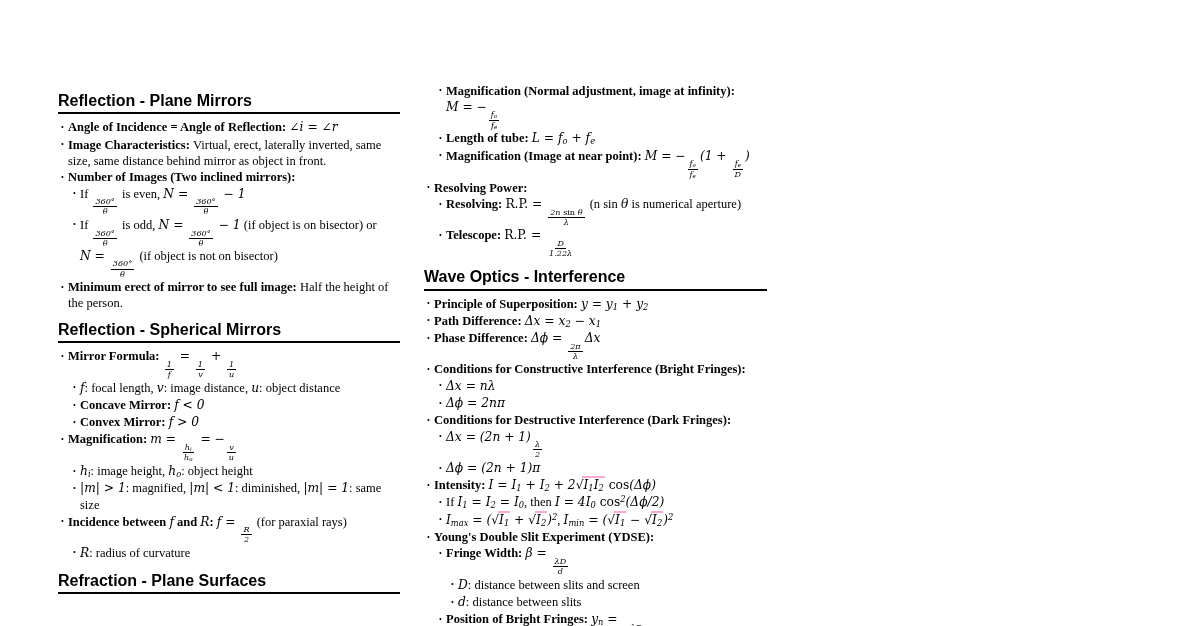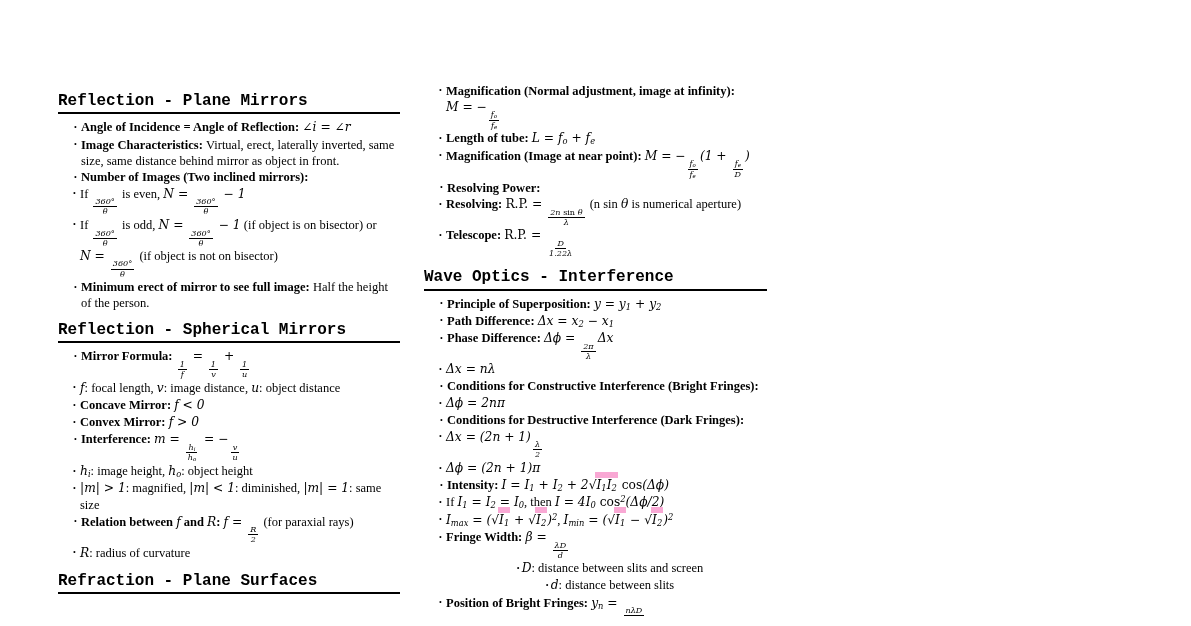--- a/index.html
+++ b/index.html
@@ -6,46 +6,46 @@
   body{
     width:1191px;height:626px;overflow:hidden;position:relative;
     font-family:"Liberation Serif",serif;font-size:12.5px;color:#000000;
   }
   .page{position:absolute;left:58px;top:82px;display:flex;gap:24px;}
   .col{width:342px;}
   .col.right{width:343px;}
   h2.heading{
     font-size:16px;line-height:1.15;font-weight:bold;
     margin:10px 0 5px 0;padding-bottom:2px;border-bottom:2px solid #000000;
-    font-family:Liberation Mono, monospace;
+    font-family:Liberation Sans, sans-serif;
   }
   .item{position:relative;line-height:1.28;margin:0.5px 0;}
-  .ind0{padding-left:10px;text-indent:-7px;margin-left:13px;}
+  .ind0{padding-left:10px;text-indent:-7px;}
   .ind1{padding-left:22px;text-indent:-7px;}
-  .ind2{padding-left:34px;text-indent:-7px;text-align:center;}
+  .ind2{padding-left:34px;text-indent:-7px;}
   .bullet{
     display:inline-block;width:7px;text-indent:0;font-size:8px;
     vertical-align:0.18em;
   }
   .bold{font-weight:bold;}
   .plain{}
   .m{font-family:"DejaVu Serif",serif;font-style:italic;font-size:0.98em;white-space:nowrap;}
   .mi{font-family:"DejaVu Serif",serif;font-style:italic;}
   .mu{font-family:"DejaVu Serif",serif;font-style:normal;}
   .msub{font-size:0.68em;vertical-align:-0.22em;}
   .msup{font-size:0.68em;vertical-align:0.5em;}
   .frac{
     display:inline-flex;flex-direction:column;align-items:center;
     vertical-align:-0.55em;margin:0 2px;text-indent:0;
   }
   .fnum,.fden{display:block;font-size:0.66em;line-height:1.12;padding:0 2px;text-align:center;}
   .fnum{border-bottom:1px solid #000000;}
   .sqrt{white-space:nowrap;}
   .rad{font-style:normal;margin-right:-1px;}
-  .sqc{border-top:6px solid #f9a8d4;padding:0 1px;}
+  .sqc{border-top:2px solid #f9a8d4;padding:0 1px;}
 </style>
 </head>
 <body>
 
 <div class="page">
   <div class="col" id="col-0">
       <h2 class="heading">Reflection - Plane Mirrors</h2>
       <div class="item ind0"><span class="bullet">•</span><span class="bold">Angle of Incidence = Angle of Reflection: </span><span class="m"><span class="mi">∠i = ∠r</span></span></div>
       <div class="item ind0"><span class="bullet">•</span><span class="bold">Image Characteristics: </span><span class="plain">Virtual, erect, laterally inverted, same size, same distance behind mirror as object in front.</span></div>
       <div class="item ind0"><span class="bullet">•</span><span class="bold">Number of Images (Two inclined mirrors):</span></div>
@@ -74,30 +74,30 @@
           </span><span class="mi"> = </span><span class="frac">
             <span class="fnum"><span class="mi">1</span></span>
             <span class="fden"><span class="mi">v</span></span>
           </span><span class="mi"> + </span><span class="frac">
             <span class="fnum"><span class="mi">1</span></span>
             <span class="fden"><span class="mi">u</span></span>
           </span></span></div>
       <div class="item ind1"><span class="bullet">•</span><span class="m"><span class="mi">f</span></span><span class="plain">: focal length, </span><span class="m"><span class="mi">v</span></span><span class="plain">: image distance, </span><span class="m"><span class="mi">u</span></span><span class="plain">: object distance</span></div>
       <div class="item ind1"><span class="bullet">•</span><span class="bold">Concave Mirror: </span><span class="m"><span class="mi">f &lt; 0</span></span></div>
       <div class="item ind1"><span class="bullet">•</span><span class="bold">Convex Mirror: </span><span class="m"><span class="mi">f &gt; 0</span></span></div>
-      <div class="item ind0"><span class="bullet">•</span><span class="bold">Interference: </span><span class="m"><span class="mi">m = </span><span class="frac">
+      <div class="item ind0"><span class="bullet">•</span><span class="bold">Magnification: </span><span class="m"><span class="mi">m = </span><span class="frac">
             <span class="fnum"><span class="mi">h</span><span class="mi msub">i</span></span>
             <span class="fden"><span class="mi">h</span><span class="mi msub">o</span></span>
           </span><span class="mi"> = −</span><span class="frac">
             <span class="fnum"><span class="mi">v</span></span>
             <span class="fden"><span class="mi">u</span></span>
           </span></span></div>
       <div class="item ind1"><span class="bullet">•</span><span class="m"><span class="mi">h</span><span class="mi msub">i</span></span><span class="plain">: image height, </span><span class="m"><span class="mi">h</span><span class="mi msub">o</span></span><span class="plain">: object height</span></div>
       <div class="item ind1"><span class="bullet">•</span><span class="m"><span class="mi">|m| &gt; 1</span></span><span class="plain">: magnified, </span><span class="m"><span class="mi">|m| &lt; 1</span></span><span class="plain">: diminished, </span><span class="m"><span class="mi">|m| = 1</span></span><span class="plain">: same size</span></div>
-      <div class="item ind0"><span class="bullet">•</span><span class="bold">Relation between </span><span class="m"><span class="mi">f</span></span><span class="bold"> and </span><span class="m"><span class="mi">R</span></span><span class="bold">: </span><span class="m"><span class="mi">f = </span><span class="frac">
+      <div class="item ind0"><span class="bullet">•</span><span class="bold">Incidence between </span><span class="m"><span class="mi">f</span></span><span class="bold"> and </span><span class="m"><span class="mi">R</span></span><span class="bold">: </span><span class="m"><span class="mi">f = </span><span class="frac">
             <span class="fnum"><span class="mi">R</span></span>
             <span class="fden"><span class="mi">2</span></span>
           </span></span><span class="plain"> (for paraxial rays)</span></div>
       <div class="item ind1"><span class="bullet">•</span><span class="m"><span class="mi">R</span></span><span class="plain">: radius of curvature</span></div>
       <h2 class="heading">Refraction - Plane Surfaces</h2>
     </div>
   <div class="col right" id="col-1">
       <div class="item ind1"><span class="bullet">•</span><span class="bold">Magnification (Normal adjustment, image at infinity): </span><span class="m"><span class="mi">M = −</span><span class="frac">
             <span class="fnum"><span class="mi">f</span><span class="mi msub">o</span></span>
             <span class="fden"><span class="mi">f</span><span class="mi msub">e</span></span>
@@ -119,32 +119,33 @@
             <span class="fnum"><span class="mi">D</span></span>
             <span class="fden"><span class="mi">1.22λ</span></span>
           </span></span></div>
       <h2 class="heading">Wave Optics - Interference</h2>
       <div class="item ind0"><span class="bullet">•</span><span class="bold">Principle of Superposition: </span><span class="m"><span class="mi">y = y</span><span class="mi msub">1</span><span class="mi"> + y</span><span class="mi msub">2</span></span></div>
       <div class="item ind0"><span class="bullet">•</span><span class="bold">Path Difference: </span><span class="m"><span class="mi">Δx = x</span><span class="mi msub">2</span><span class="mi"> − x</span><span class="mi msub">1</span></span></div>
       <div class="item ind0"><span class="bullet">•</span><span class="bold">Phase Difference: </span><span class="m"><span class="mi">Δϕ = </span><span class="frac">
             <span class="fnum"><span class="mi">2π</span></span>
             <span class="fden"><span class="mi">λ</span></span>
           </span><span class="mi">Δx</span></span></div>
+      <div class="item ind0"><span class="bullet">•</span><span class="bold">Conditions for Constructive Interference (Bright Fringes):</span></div>
       <div class="item ind1"><span class="bullet">•</span><span class="m"><span class="mi">Δx = nλ</span></span></div>
-      <div class="item ind0"><span class="bullet">•</span><span class="bold">Conditions for Constructive Interference (Bright Fringes):</span></div>
       <div class="item ind1"><span class="bullet">•</span><span class="m"><span class="mi">Δϕ = 2nπ</span></span></div>
       <div class="item ind0"><span class="bullet">•</span><span class="bold">Conditions for Destructive Interference (Dark Fringes):</span></div>
       <div class="item ind1"><span class="bullet">•</span><span class="m"><span class="mi">Δx = (2n + 1)</span><span class="frac">
             <span class="fnum"><span class="mi">λ</span></span>
             <span class="fden"><span class="mi">2</span></span>
           </span></span></div>
       <div class="item ind1"><span class="bullet">•</span><span class="m"><span class="mi">Δϕ = (2n + 1)π</span></span></div>
       <div class="item ind0"><span class="bullet">•</span><span class="bold">Intensity: </span><span class="m"><span class="mi">I = I</span><span class="mi msub">1</span><span class="mi"> + I</span><span class="mi msub">2</span><span class="mi"> + 2</span><span class="sqrt"><span class="rad">√</span><span class="sqc"><span class="mi">I</span><span class="mi msub">1</span><span class="mi">I</span><span class="mi msub">2</span></span></span><span class="mu"> cos</span><span class="mi">(Δϕ)</span></span></div>
       <div class="item ind1"><span class="bullet">•</span><span class="plain">If </span><span class="m"><span class="mi">I</span><span class="mi msub">1</span><span class="mi"> = I</span><span class="mi msub">2</span><span class="mi"> = I</span><span class="mi msub">0</span></span><span class="plain">, then </span><span class="m"><span class="mi">I = 4I</span><span class="mi msub">0</span><span class="mu"> cos</span><span class="mi msup">2</span><span class="mi">(Δϕ/2)</span></span></div>
       <div class="item ind1"><span class="bullet">•</span><span class="m"><span class="mi">I</span><span class="mi msub">max</span><span class="mi"> = (</span><span class="sqrt"><span class="rad">√</span><span class="sqc"><span class="mi">I</span><span class="mi msub">1</span></span></span><span class="mi"> + </span><span class="sqrt"><span class="rad">√</span><span class="sqc"><span class="mi">I</span><span class="mi msub">2</span></span></span><span class="mi">)</span><span class="mi msup">2</span></span><span class="plain">, </span><span class="m"><span class="mi">I</span><span class="mi msub">min</span><span class="mi"> = (</span><span class="sqrt"><span class="rad">√</span><span class="sqc"><span class="mi">I</span><span class="mi msub">1</span></span></span><span class="mi"> − </span><span class="sqrt"><span class="rad">√</span><span class="sqc"><span class="mi">I</span><span class="mi msub">2</span></span></span><span class="mi">)</span><span class="mi msup">2</span></span></div>
+      <div class="item ind0"><span class="bullet">•</span><span class="bold">Young's Double Slit Experiment (YDSE):</span></div>
       <div class="item ind1"><span class="bullet">•</span><span class="bold">Fringe Width: </span><span class="m"><span class="mi">β = </span><span class="frac">
             <span class="fnum"><span class="mi">λD</span></span>
             <span class="fden"><span class="mi">d</span></span>
           </span></span></div>
       <div class="item ind2"><span class="bullet">•</span><span class="m"><span class="mi">D</span></span><span class="plain">: distance between slits and screen</span></div>
       <div class="item ind2"><span class="bullet">•</span><span class="m"><span class="mi">d</span></span><span class="plain">: distance between slits</span></div>
       <div class="item ind1"><span class="bullet">•</span><span class="bold">Position of Bright Fringes: </span><span class="m"><span class="mi">y</span><span class="mi msub">n</span><span class="mi"> = </span><span class="frac">
             <span class="fnum"><span class="mi">nλD</span></span>
           </span></span></div>
     </div>

